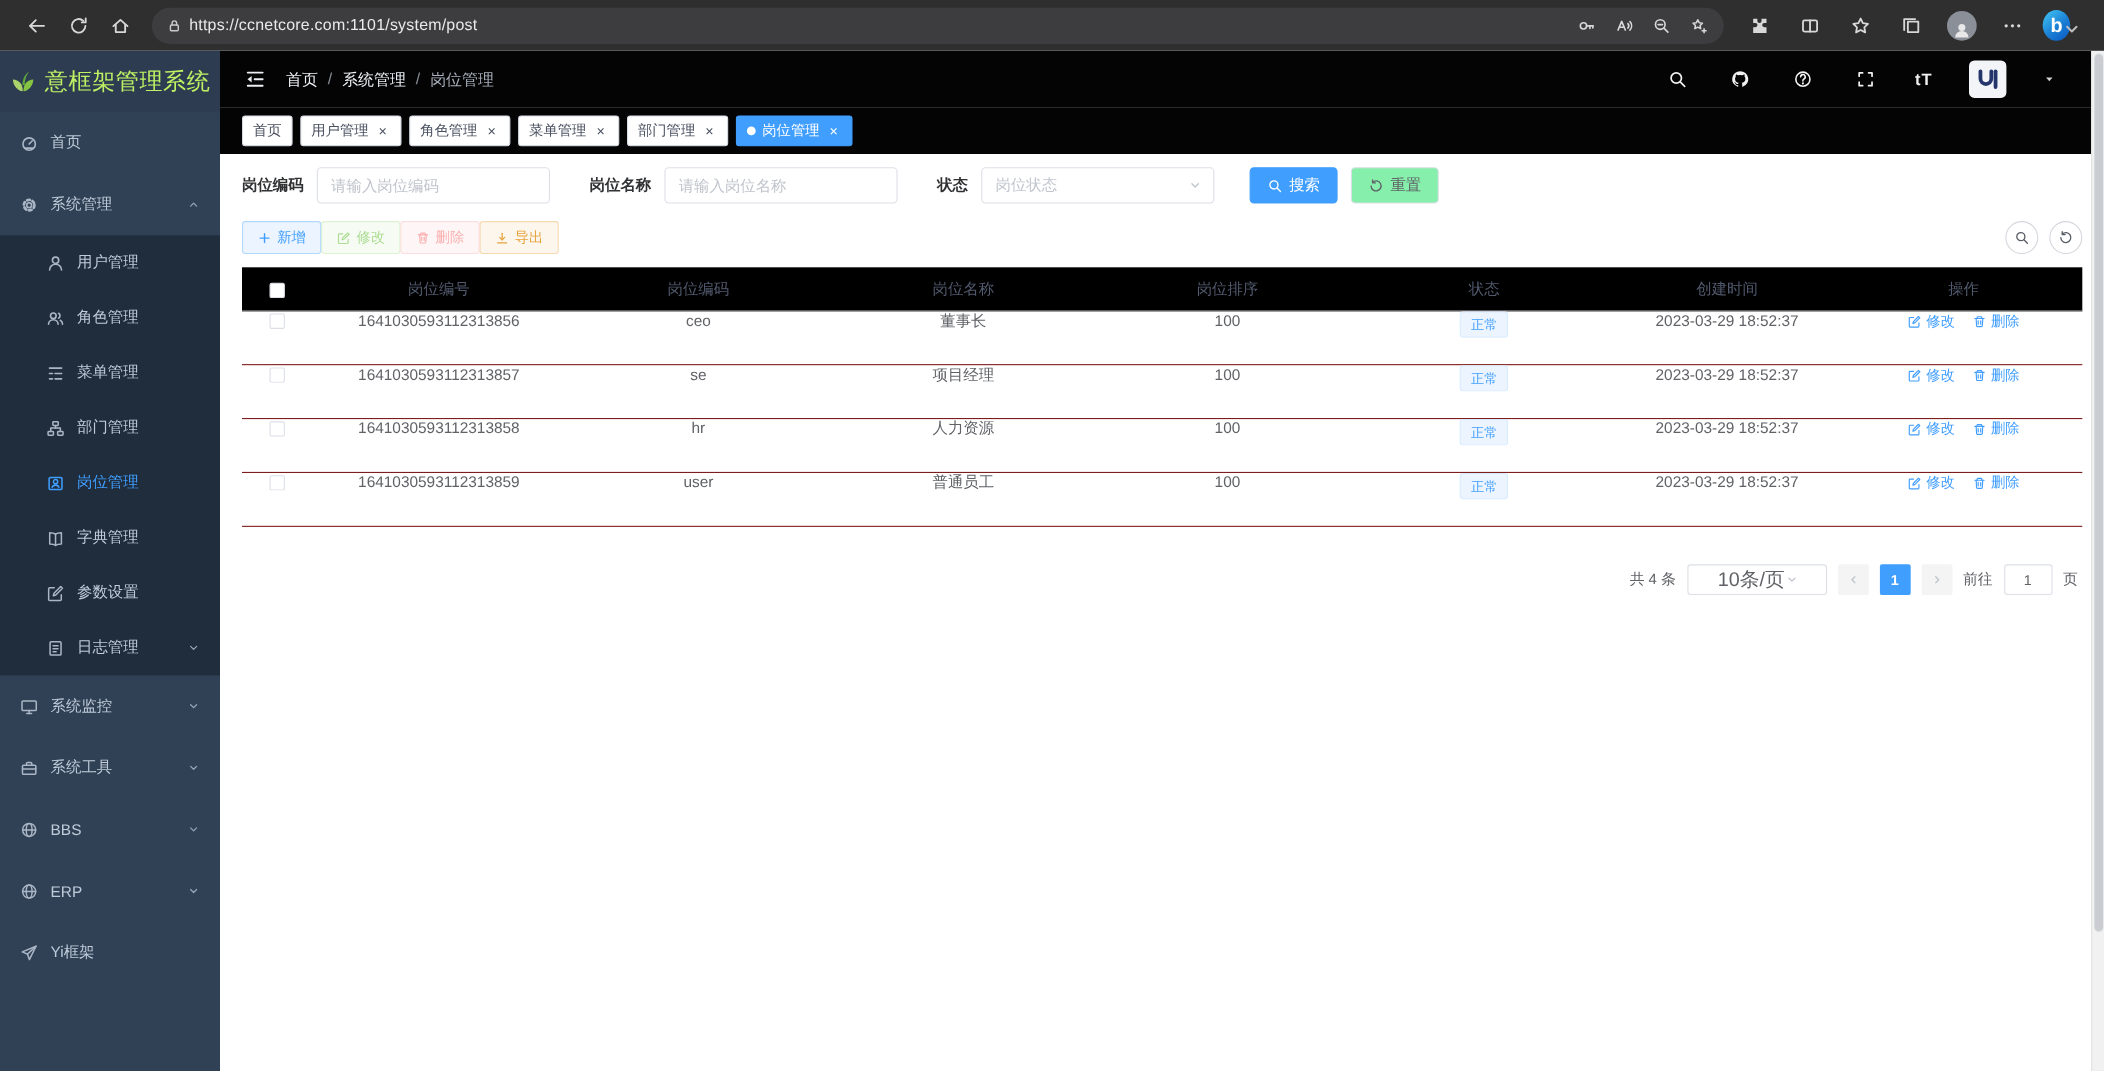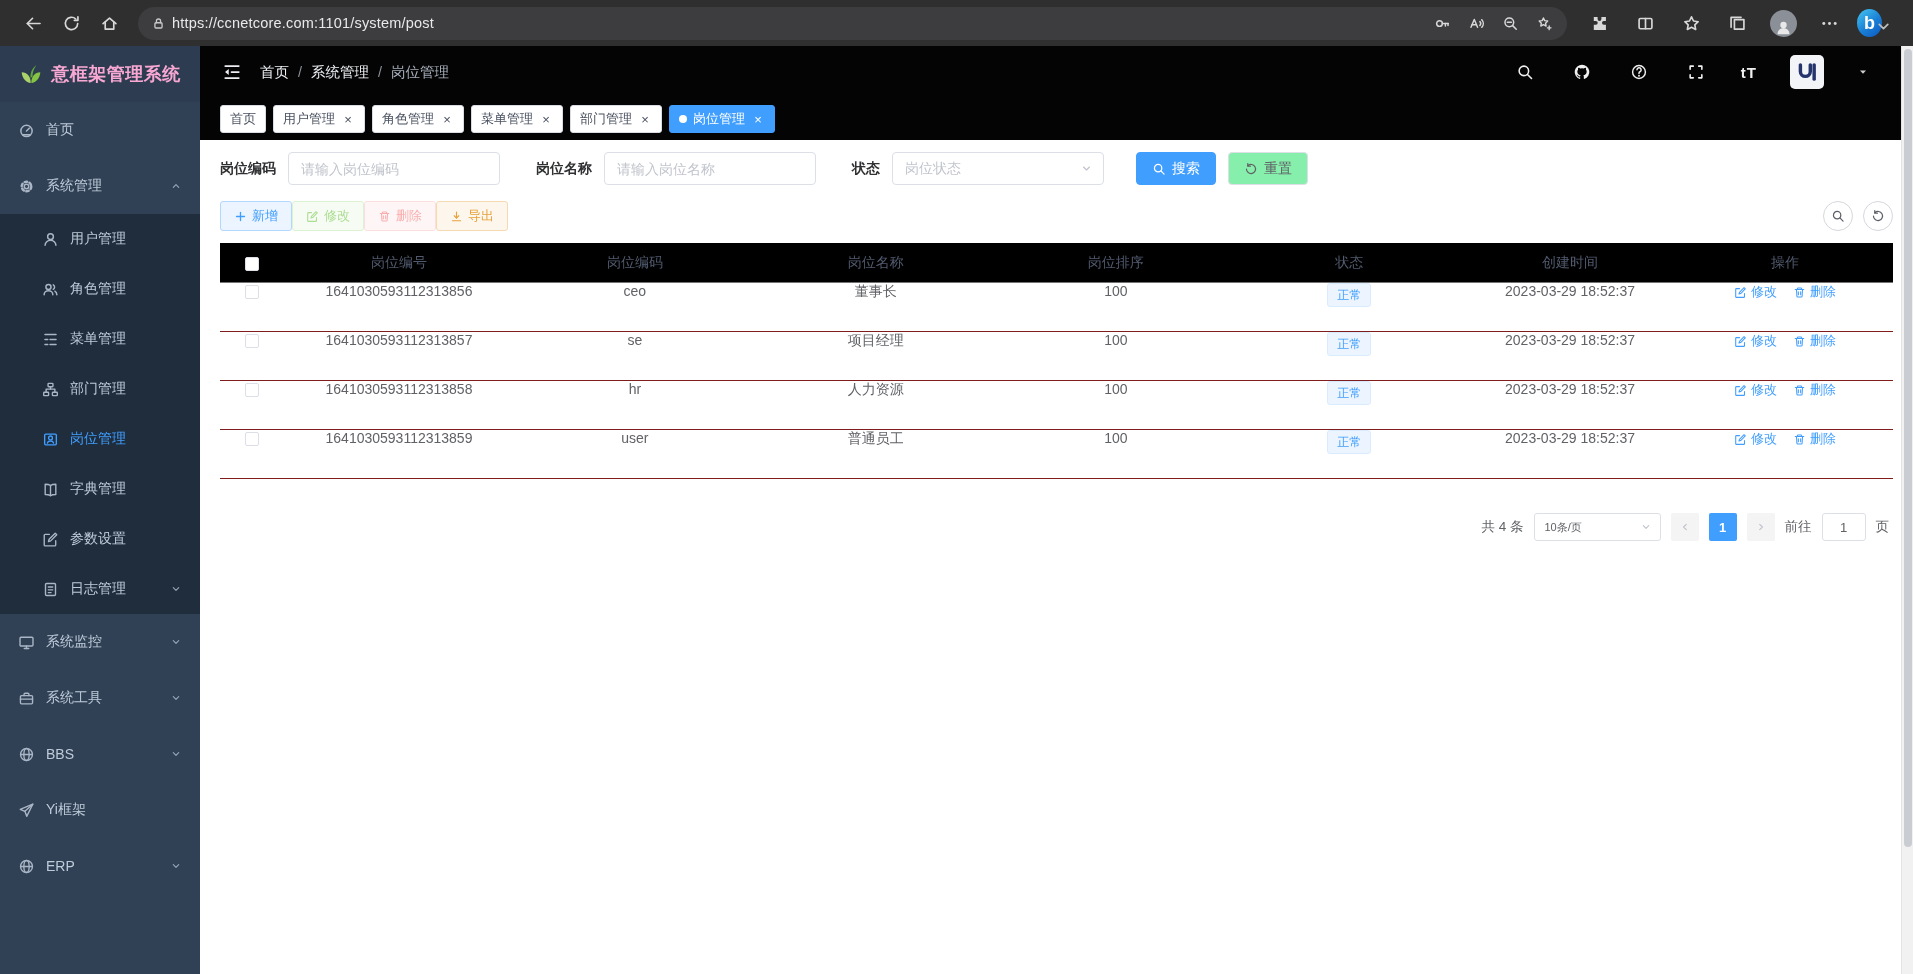--- a/index.html
+++ b/index.html
@@ -25,21 +25,21 @@
   .bing{width:28px;height:28px;border-radius:50%;background:linear-gradient(140deg,#45c8f5 0%,#1a7fd4 55%,#0b57c2 100%);color:#fff;font-weight:bold;display:flex;align-items:center;justify-content:center;font-size:18px;cursor:pointer}
   .bing-caret{color:#bdbdbd;width:10px;height:10px;align-self:flex-end;margin:0 0 4px -8px}
 
   
   .app{display:flex;height:928px}
 
   
   .sidebar{width:200px;background:#304156;flex:none;display:flex;flex-direction:column;overflow:hidden}
   .logo{height:56px;display:flex;align-items:center;justify-content:center;gap:8px;background:#2d3c50}
   .logo .ic{width:24px;height:24px}
-  .logo-text{color:#f9a8d4;font-weight:bold;font-size:18px;letter-spacing:.5px}
+  .logo-text{color:#bef264;font-weight:normal;font-size:21px;letter-spacing:.5px}
   .menu{flex:1}
   .menu-item{height:56px;display:flex;align-items:center;padding:0 18px;gap:11px;font-size:14px;color:#bfcbd9;cursor:pointer}
   .menu-item .mi{width:17px;height:17px;color:#aab6c5}
   .menu-item .chev{margin-left:auto;width:12px;height:12px;color:#9aa6b5}
   .menu-sub{background:#1f2d3d}
   .menu-sub .menu-item{height:50px;padding-left:42px}
   .menu-item.active{color:#409eff}
   .menu-item.active .mi{color:#409eff}
 
   
@@ -109,21 +109,21 @@
   .c-status{width:13.6%}
   .c-time{width:12.8%}
   .c-op{width:12.9%;display:flex;justify-content:center;gap:16px;align-items:center}
   .checkbox{width:14px;height:14px;border:1px solid #dcdfe6;border-radius:2px;background:#fff;display:inline-block;vertical-align:middle;cursor:pointer}
   .tag{display:inline-block;height:24px;line-height:22px;padding:0 9px;background:#ecf5ff;border:1px solid #d9ecff;color:#409eff;border-radius:3px;font-size:12px}
   .link-btn{color:#409eff;font-size:13px;display:inline-flex;align-items:center;gap:4px;cursor:pointer;white-space:nowrap}
   .link-btn .ic{width:13px;height:13px}
 
   
   .pagination{display:flex;align-items:center;justify-content:flex-end;gap:10px;margin-top:34px;color:#606266;font-size:13.5px;padding-right:4px}
-  .pg-select{width:127px;height:28px;border:1px solid #dcdfe6;border-radius:3px;display:flex;align-items:center;justify-content:space-between;padding:0 8px 0 10px;font-size:11px;color:#606266;background:#fff;cursor:pointer}
+  .pg-select{width:127px;height:28px;border:1px solid #dcdfe6;border-radius:3px;display:flex;align-items:center;justify-content:center;padding:0 8px 0 10px;font-size:18px;color:#606266;background:#fff;cursor:pointer}
   .pg-select .chev{width:12px;height:12px;color:#c0c4cc}
   .pg-btn{min-width:28px;height:28px;background:#f4f4f5;border-radius:2px;display:flex;align-items:center;justify-content:center;color:#c0c4cc;cursor:pointer}
   .pg-btn .ic{width:12px;height:12px}
   .pg-page{background:#409eff;color:#fff;font-weight:600;font-size:13px;cursor:default}
   .pg-input{width:44px;height:28px;border:1px solid #dcdfe6;border-radius:3px;text-align:center;font-size:13px;color:#606266;outline:none;font-family:inherit}
 
   
   .scrollbar{position:fixed;top:46px;right:0;bottom:0;width:12px;background:#f1f1f1;border-left:1px solid #e3e3e3;z-index:30}
   .scroll-thumb{margin:3px auto 0;width:8px;height:86%;background:#c9cdd1;border-radius:4px;cursor:grab}
 </style>
@@ -607,32 +607,32 @@
         <svg class="ic mi">
             <use href="#i-globe"></use>
           </svg>
         <span>BBS</span>
         <svg class="ic chev">
             <use href="#i-chevdown"></use>
           </svg>
       </div>
       <div class="menu-item">
         <svg class="ic mi">
-            <use href="#i-send"></use>
-          </svg>
-        <span>Yi框架</span>
-      </div>
-      <div class="menu-item">
-        <svg class="ic mi">
             <use href="#i-globe"></use>
           </svg>
         <span>ERP</span>
         <svg class="ic chev">
             <use href="#i-chevdown"></use>
           </svg>
+      </div>
+      <div class="menu-item">
+        <svg class="ic mi">
+            <use href="#i-send"></use>
+          </svg>
+        <span>Yi框架</span>
       </div>
     </nav>
   </aside>
 
   <div class="main">
 
     <header class="navbar">
       <svg class="ic fold">
           <use href="#i-fold"></use>
         </svg>

